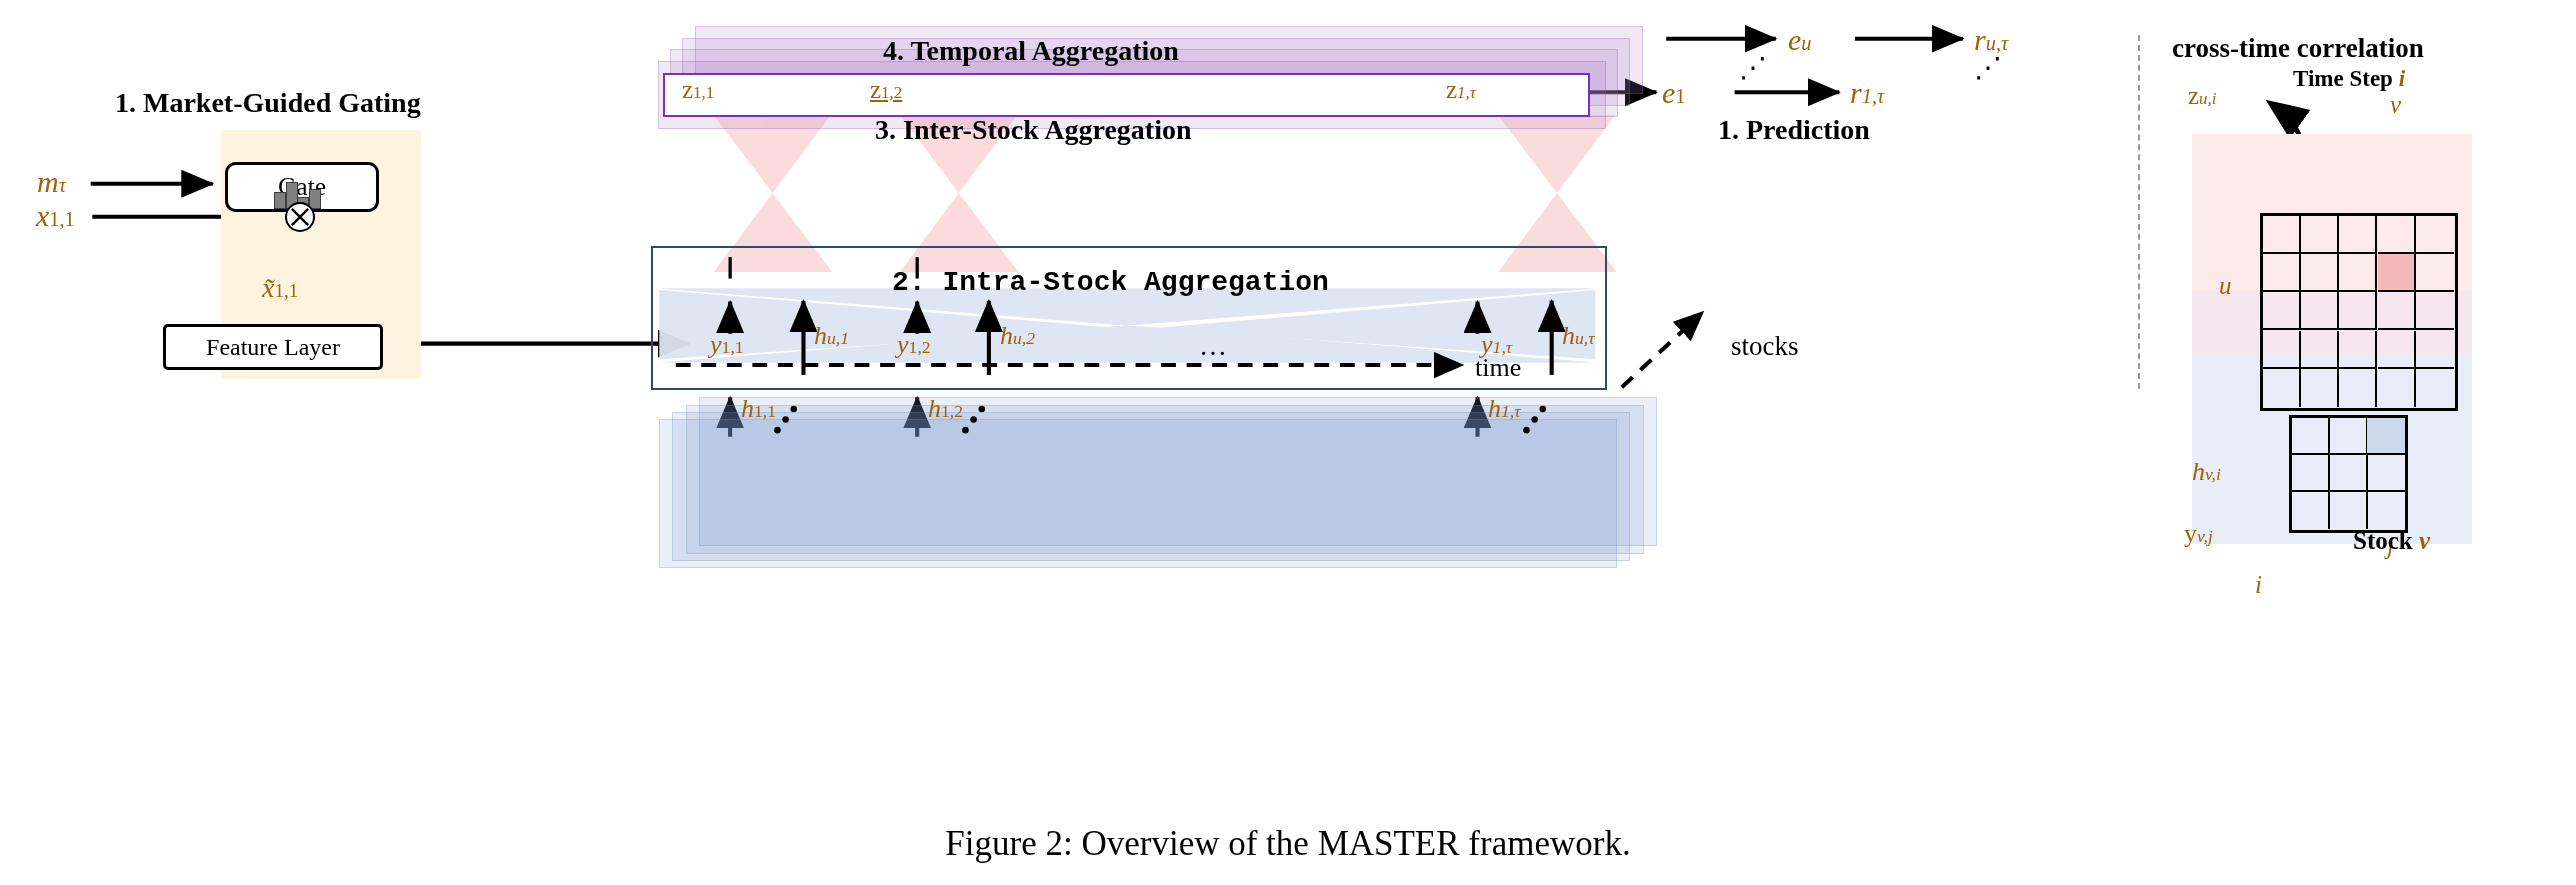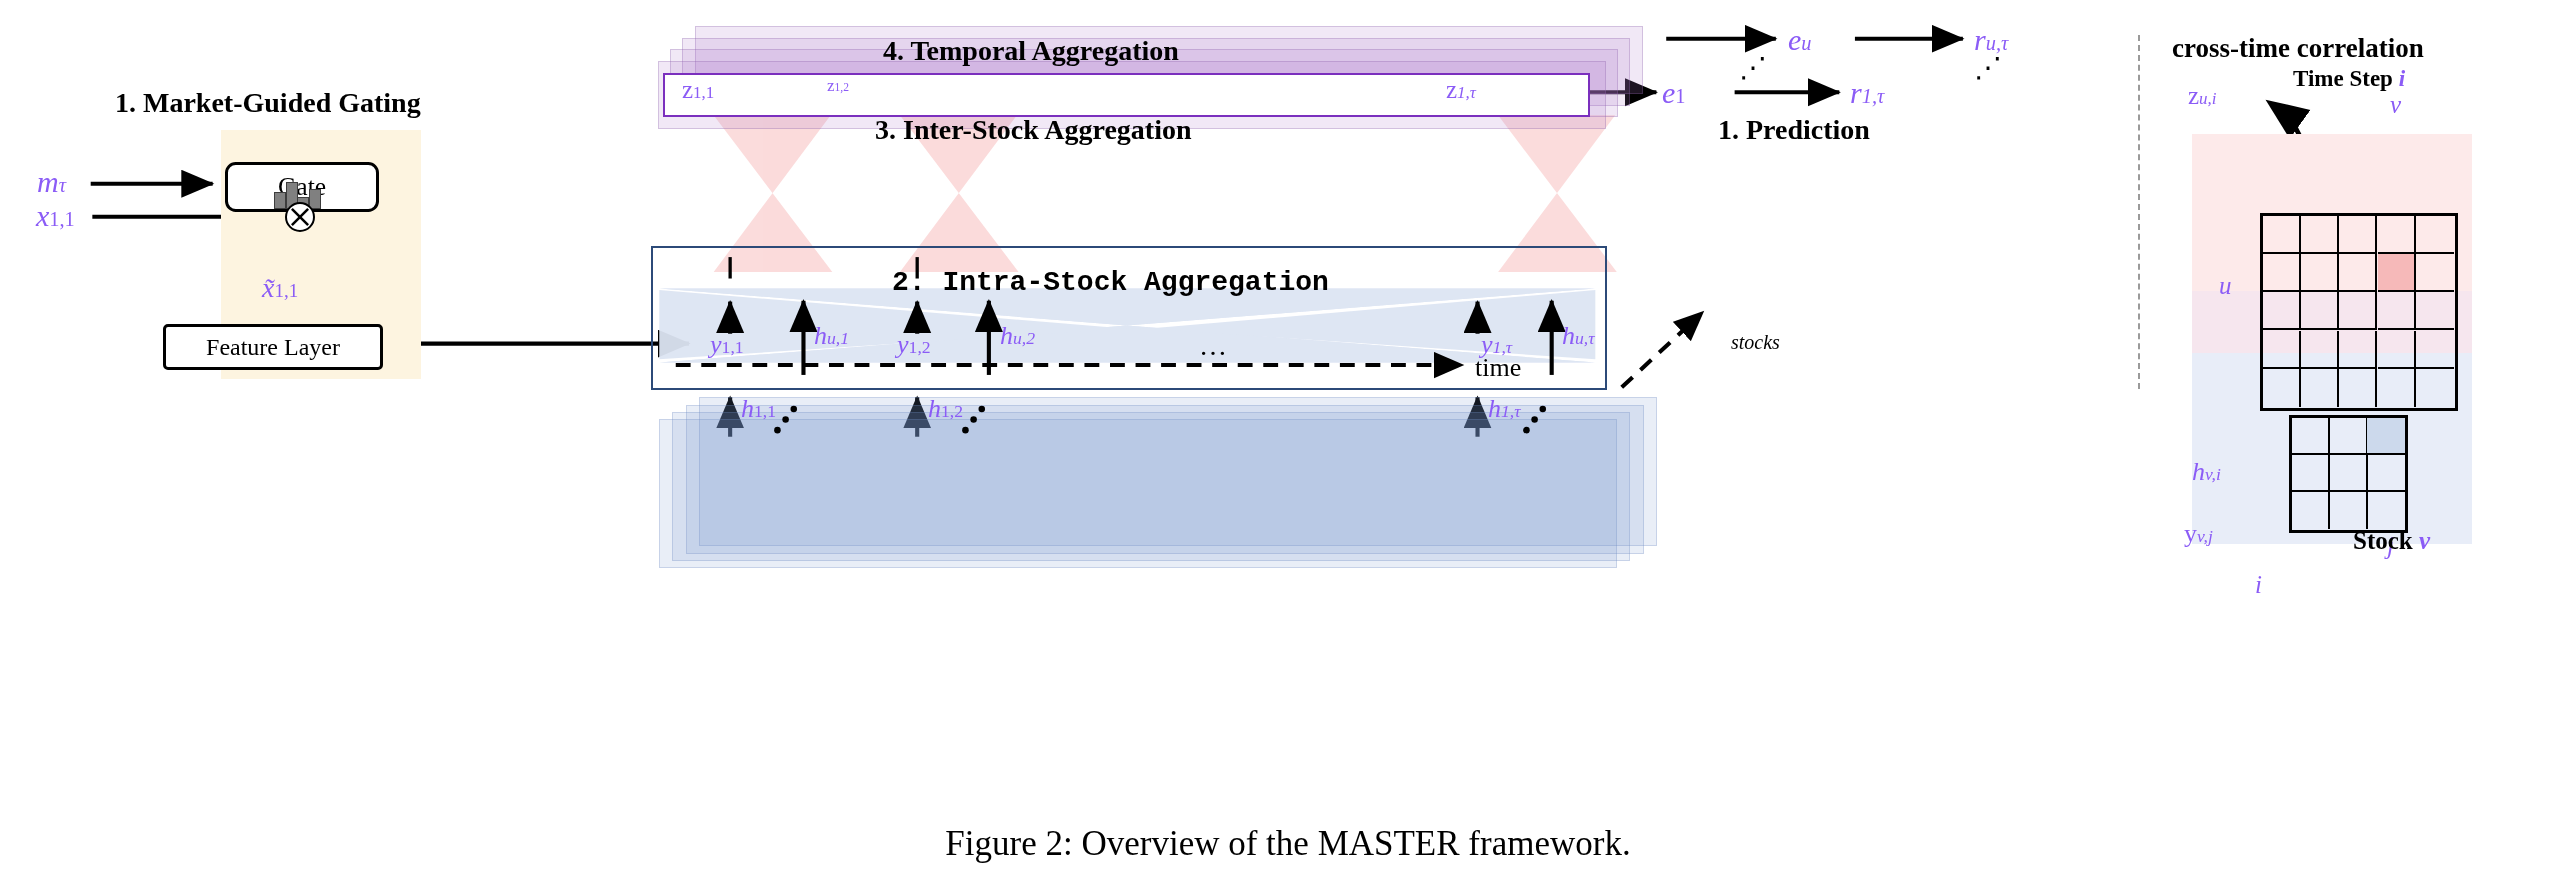--- a/index.html
+++ b/index.html
@@ -3,21 +3,21 @@
 <meta charset="utf-8">
 <style>
   html,body{margin:0;padding:0;background:#ffffff;}
   body{
     font-family:"Liberation Serif", serif;
     width:2576px; height:885px; position:relative; overflow:hidden;
   }
   .stage{position:absolute; left:0; top:0; width:2576px; height:885px;}
   .abs{position:absolute;}
   .bold-title{font-weight:bold; color:#000; white-space:nowrap;}
-  .math{font-style:italic; color:#8b5cf6; white-space:nowrap; font-family:"Liberation Serif", serif;}
+  .math{font-style:italic; color:#a16207; white-space:nowrap; font-family:"Liberation Serif", serif;}
   .up-serif{font-style:normal;}
   .sub{font-size:0.68em; font-style:italic;}
   .sub-up{font-size:0.68em; font-style:normal;}
 
   
   #gating-panel{left:221px; top:130px; width:200px; height:249px; background:#fdf4e0;}
   #gate-box{
     left:225px; top:162px; width:148px; height:44px;
     border:3.3px solid #000; border-radius:10.7px; background:#fff;
     display:flex; align-items:center; justify-content:center;
@@ -216,21 +216,21 @@
   <div class="abs layer-purple" style="left:682px; top:38px; width:946px; height:66px;"></div>
   <div class="abs layer-purple" style="left:670px; top:49px; width:946px; height:66px;"></div>
   <div class="abs layer-purple" style="left:658px; top:61px; width:946px; height:66px;"></div>
 
   <div class="abs bold-title" style="left:883px; top:35px; font-size:28px;">4. Temporal Aggregation</div>
 
   <div class="abs" id="purple-front"></div>
   <div class="abs math" style="left:682px; top:76px; font-size:25px;">
     <span class="up-serif">z</span><span class="sub-up">1,1</span>
   </div>
-  <div class="abs math" style="left:827px; top:76px; font-size:17px;">
+  <div class="abs math" style="left:870px; top:76px; font-size:25px;text-decoration:underline;">
     <span class="up-serif">z</span><span class="sub-up">1,2</span>
   </div>
   <div class="abs math" style="left:1446px; top:76px; font-size:25px;">
     <span class="up-serif">z</span><span class="sub">1,τ</span>
   </div>
 
   <div class="abs bold-title" style="left:875px; top:114px; font-size:28px;">3. Inter-Stock Aggregation</div>
 
   <div class="abs layer-blue" style="left:699px; top:397px; width:956px; height:147px;"></div>
   <div class="abs layer-blue" style="left:686px; top:405px; width:956px; height:147px;"></div>
@@ -288,21 +288,21 @@
   </div>
   <div class="abs math" style="left:897px; top:330px; font-size:26px;">
     <span>y</span><span class="sub-up">1,2</span>
   </div>
   <div class="abs" style="left:1199px; top:330px; font-size:28px; color:#000;">…</div>
   <div class="abs math" style="left:1457px; top:330px; font-size:26px;margin-left:24px;">
     <span>y</span><span class="sub">1,τ</span>
   </div>
 
   <div class="abs" style="left:1475px; top:353px; font-size:26px; color:#000;">time</div>
-  <div class="abs" style="left:1731px; top:331px; font-size:20px; color:#000;font-style:italic;">stocks</div>
+  <div class="abs" style="left:1731px; top:331px; font-size:27px; color:#000;">stocks</div>
 
   <div class="abs math" style="left:1788px; top:23px; font-size:30px;">
     <span>e</span><span class="sub">u</span>
   </div>
   <div class="abs math" style="left:1662px; top:76px; font-size:30px;">
     <span>e</span><span class="sub-up">1</span>
   </div>
   <div class="abs math" style="left:1974px; top:23px; font-size:30px;">
     <span>r</span><span class="sub">u,τ</span>
   </div>

